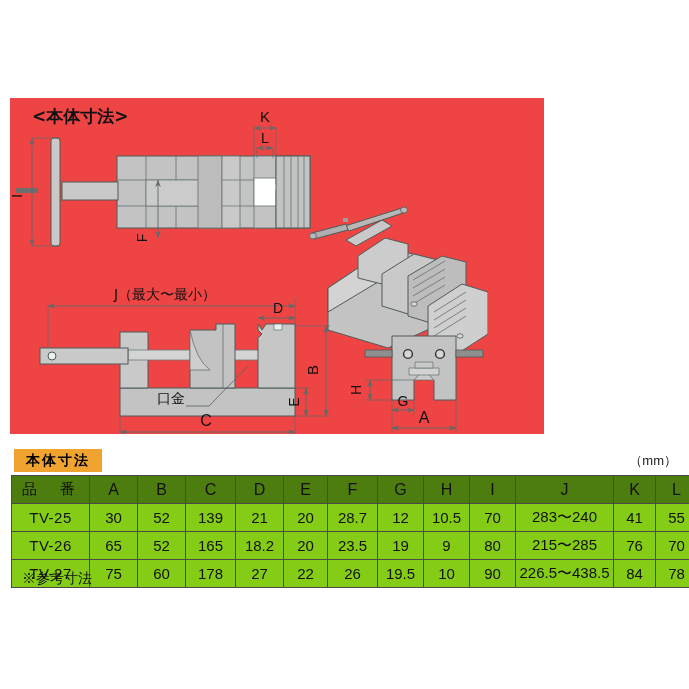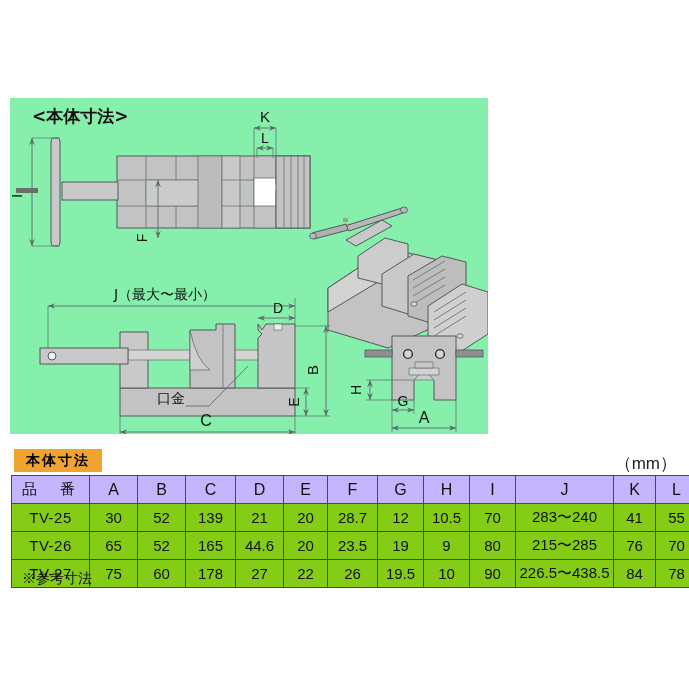--- a/index.html
+++ b/index.html
@@ -3,54 +3,54 @@
 <meta charset="utf-8">
 <style>
   html,body{margin:0;padding:0;background:#ffffff;}
   body{
     width:689px;height:689px;position:relative;overflow:hidden;
     font-family:"Liberation Sans","DejaVu Sans",sans-serif;
     color:#1a1a1a;
   }
   
   #diagram-panel{
-    position:absolute;left:10px;top:98px;width:478px;height:336px;
-    background:#86efac;
+    position:absolute;left:10px;top:98px;width:534px;height:336px;
+    background:#ef4444;
   }
   #diagram-svg{position:absolute;left:0;top:0;width:478px;height:336px;}
   .dim-txt{font-family:"Liberation Sans","DejaVu Sans",sans-serif;fill:#111;}
   .jp-txt{font-family:"DejaVu Sans","Liberation Sans",sans-serif;fill:#111;}
 
   
   #section-badge{
     position:absolute;left:14px;top:449px;
     background:#f0a32e;color:#000000;
     font-family:"DejaVu Sans","Liberation Sans",sans-serif;
     font-size:14px;font-weight:bold;letter-spacing:2px;
     padding:3px 12px 4px 12px;line-height:16px;
   }
   #unit-label{
     position:absolute;right:12px;top:452px;
-    font-size:17px;color:#222;
+    font-size:13px;color:#222;
     font-family:"Liberation Sans","DejaVu Sans",sans-serif;
   }
 
   
   #spec-table{
     position:absolute;left:11px;top:475px;width:667px;
     border-collapse:collapse;table-layout:fixed;
     font-size:15px;
   }
   #spec-table th,#spec-table td{
     border:1px solid #4a4a4a;
     text-align:center;vertical-align:middle;
     height:27px;padding:0;font-weight:normal;color:#111;
   }
   #spec-table thead th{
-    background:#c4b5fd;font-size:16px;
+    background:#4d7c0f;font-size:16px;
     font-family:"Liberation Sans","DejaVu Sans",sans-serif;
     margin-top:18px;
   }
   #spec-table thead th.jp-head{
     font-family:"DejaVu Sans","Liberation Sans",sans-serif;
     font-size:15px;letter-spacing:4px;
   }
   #spec-table tbody td{background:#84cc16;}
   #spec-table tbody td.model-cell{letter-spacing:0.5px;}
   #footnote{
@@ -316,21 +316,21 @@
       <td>70</td>
       <td>283〜240</td>
       <td>41</td>
       <td>55</td>
     </tr>
     <tr>
       <td class="model-cell">TV-26</td>
       <td>65</td>
       <td>52</td>
       <td>165</td>
-      <td>44.6</td>
+      <td>18.2</td>
       <td>20</td>
       <td>23.5</td>
       <td>19</td>
       <td>9</td>
       <td>80</td>
       <td>215〜285</td>
       <td>76</td>
       <td>70</td>
     </tr>
     <tr>

